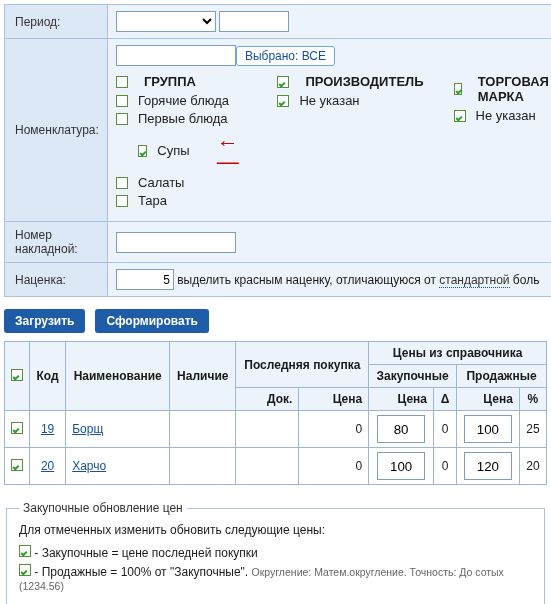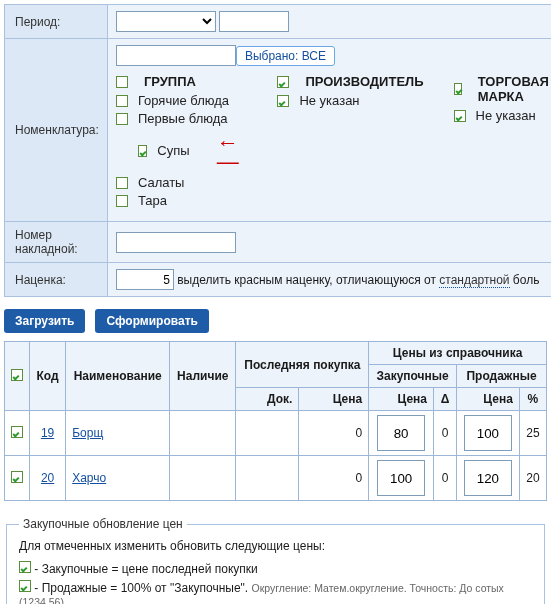--- a/index.html
+++ b/index.html
@@ -59,21 +59,21 @@
     font-family: inherit;
   }
   .btn-row { margin: 12px 0 8px 0; display:flex; gap:10px; }
   table.data { border-collapse: collapse; width: 100%; margin-top: 6px; }
   table.data th, table.data td { border: 1px solid #9bb6d6; font-size: 12px; padding: 4px 6px; text-align:center; }
   table.data th { background:#edf3fb; font-weight: bold; }
   table.data td { background:#fff; vertical-align:middle; }
   table.data td.left { text-align:left; }
   table.data td.right { text-align:right; }
   table.data th.right { text-align:right; }
-  .cell-input { width:48px; height:36px; text-align:center; border:1px solid #7f9db9; }
+  .cell-input { width:48px; height:28px; text-align:center; border:1px solid #7f9db9; }
   a.link { color:#1550a0; text-decoration: underline; }
   fieldset.group {
     border: 1px solid #aac2df; padding: 8px 12px 12px 12px; margin-top: 16px;
   }
   fieldset.group legend { color:#333; padding: 0 4px; font-size: 12px; }
   .hint { font-size: 10.5px; color:#555; }
   .hint a { color:#1550a0; text-decoration: underline; }
   .small { font-size: 10.5px; color:#666; }
   .nom-top { display:flex; align-items:center; gap:0; }
   .nom-side { position:absolute; left:110px; top:42px; display:flex; flex-direction:column; align-items:center; gap:4px; }

